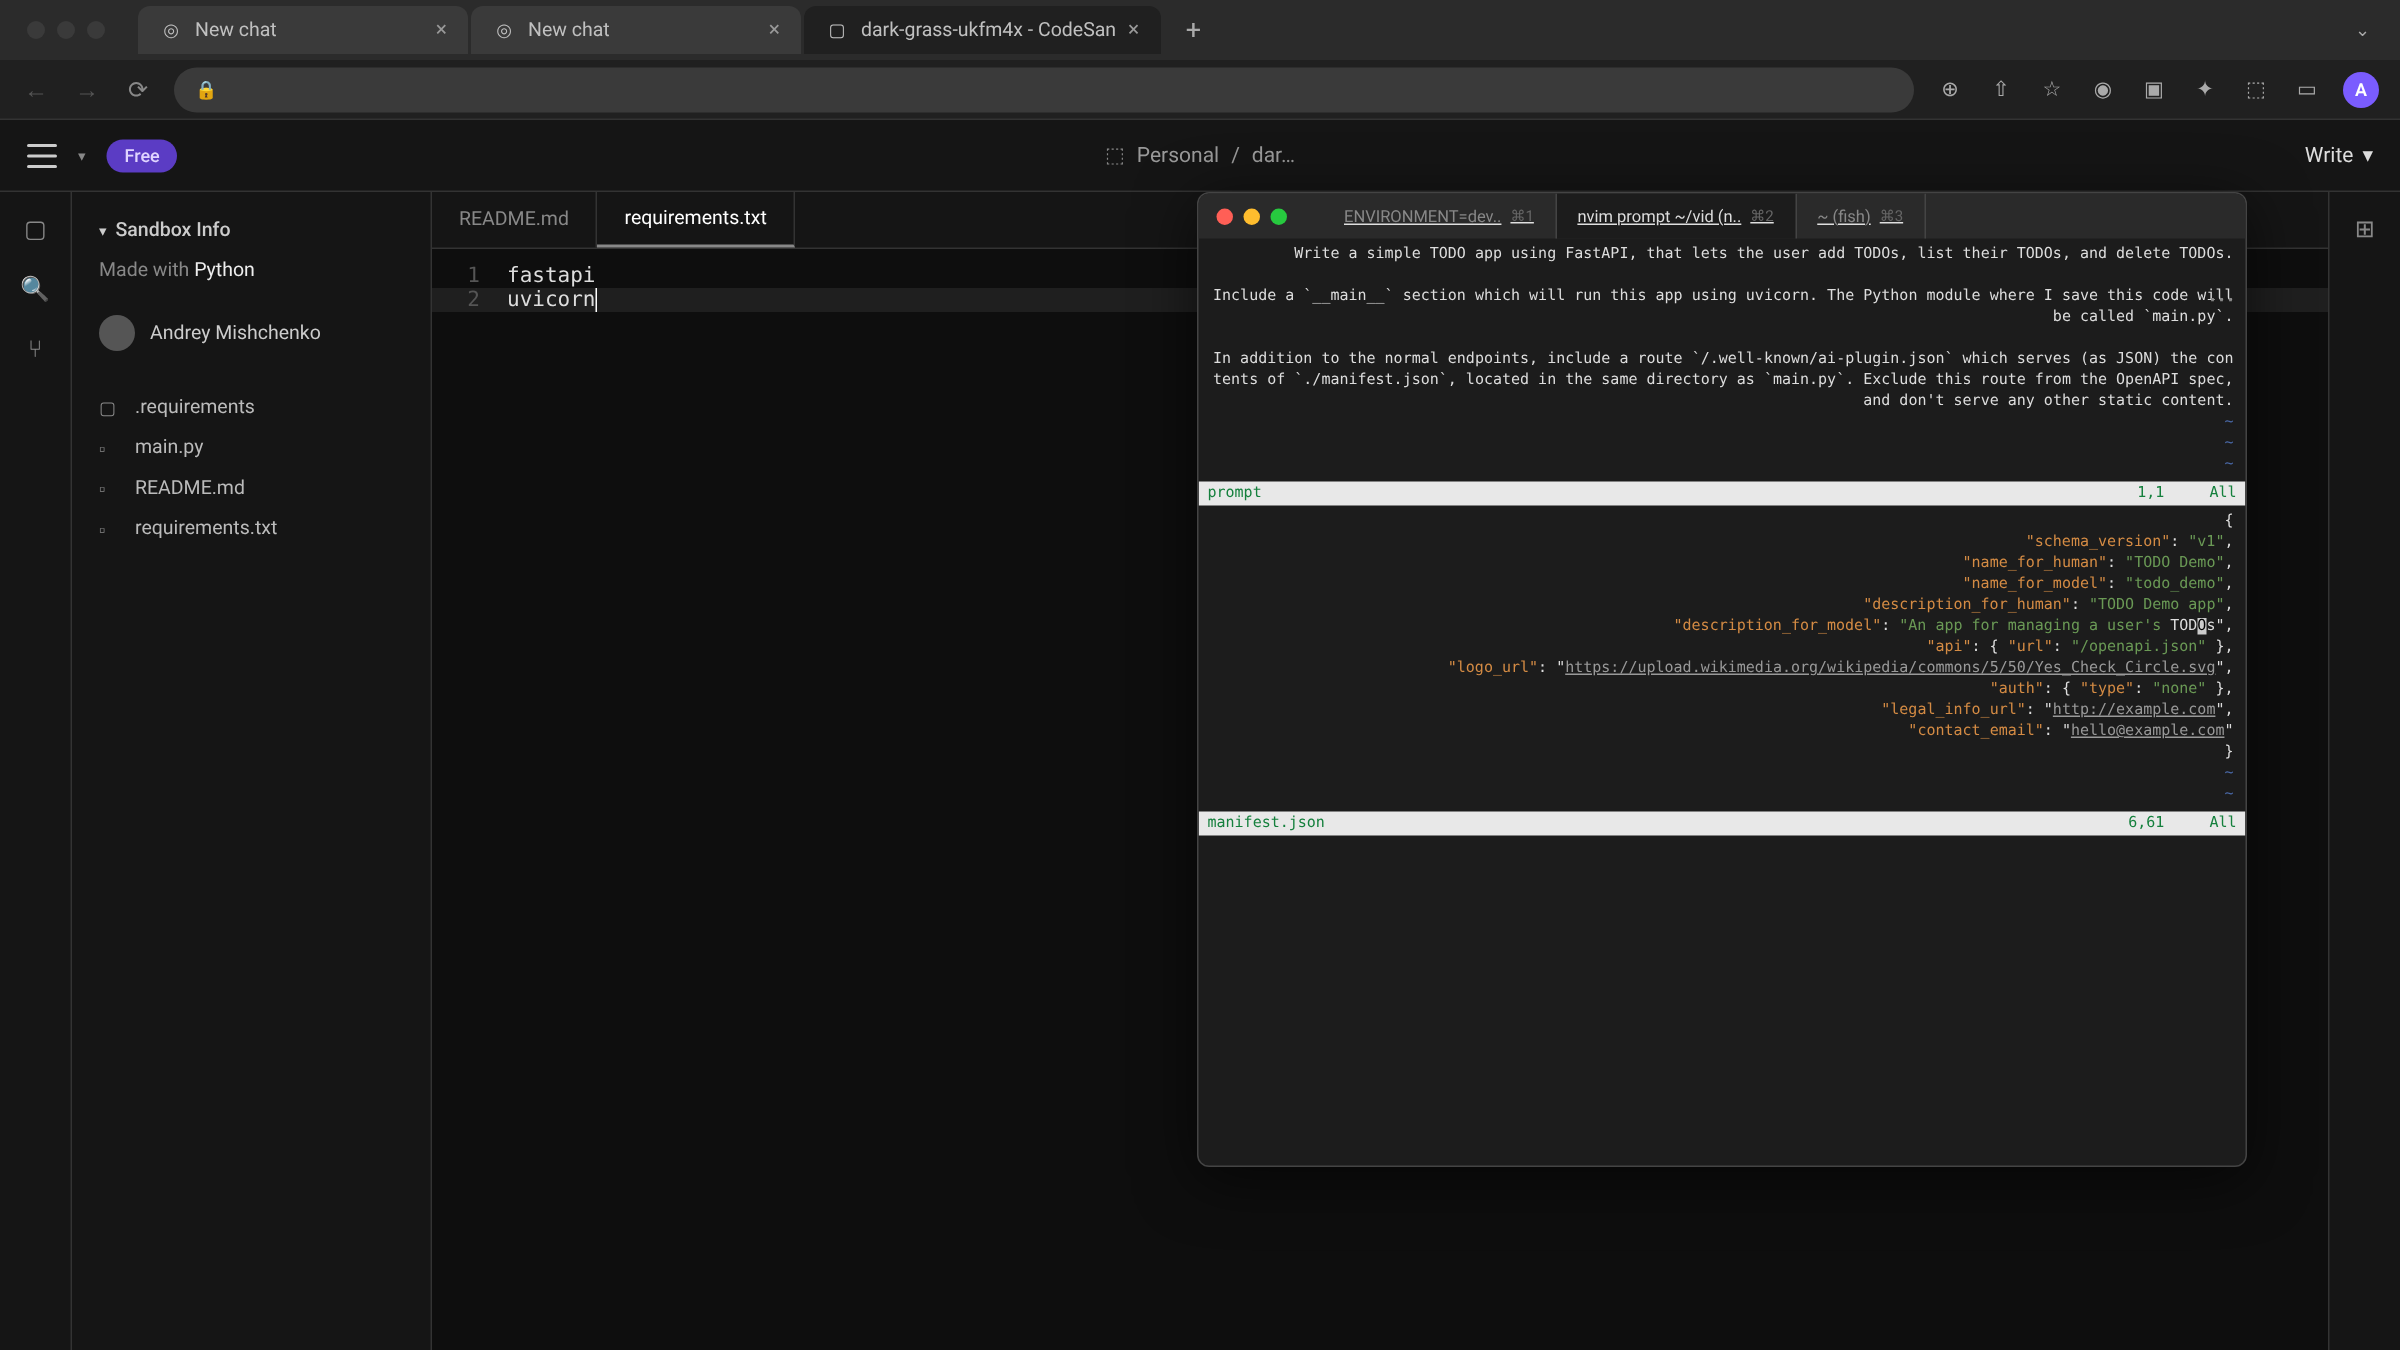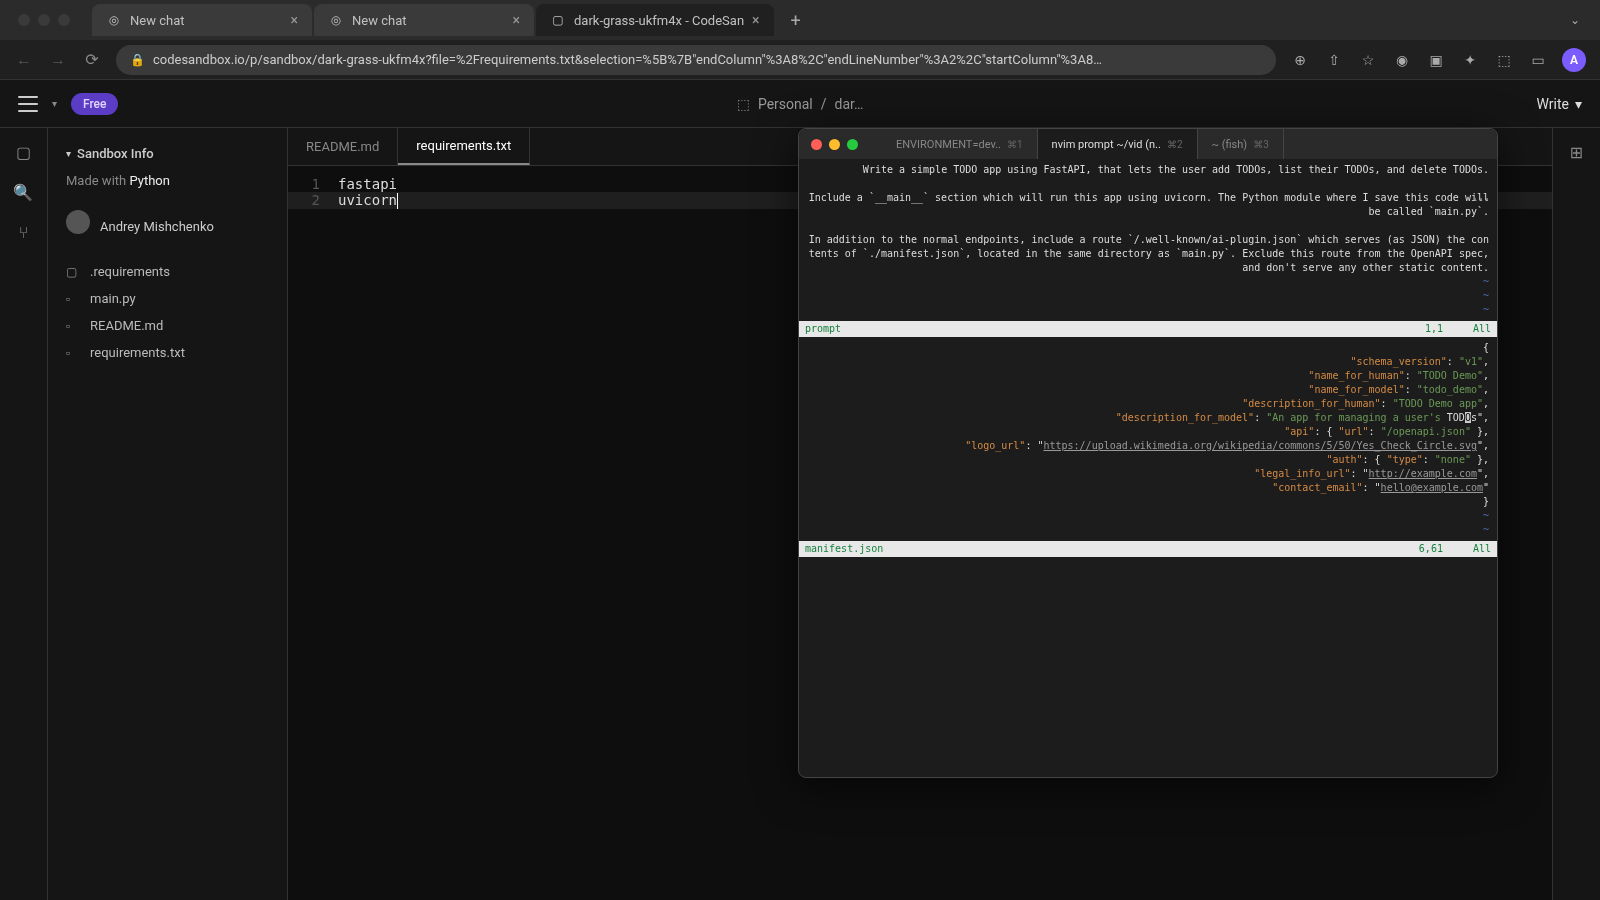--- a/index.html
+++ b/index.html
@@ -39,40 +39,40 @@
   
   .main { display: flex; height: calc(100% - 128px); }
   
   .rail { width: 48px; background: #151515; border-right: 1px solid #333; display: flex; flex-direction: column; align-items: center; padding-top: 14px; gap: 20px; }
   .rail-icon { width: 20px; height: 20px; color: #888; font-size: 16px; display:flex; align-items:center; justify-content:center; }
   
   .sidebar { width: 240px; background: #151515; border-right: 1px solid #333; padding: 14px 0; font-size: 13px; color: #ccc; }
   .sb-title { padding: 4px 18px; font-weight: 500; display:flex; align-items:center; gap:6px;}
   .sb-sub { padding: 8px 18px; color: #888; }
   .sb-sub .lang { color: #eee; }
-  .sb-user { padding: 14px 18px; display: flex; align-items: flex-end; gap: 10px; }
+  .sb-user { padding: 14px 18px; display: flex; align-items: center; gap: 10px; }
   .sb-avatar { width: 24px; height: 24px; border-radius: 50%; background: #555; }
   .sb-files { margin-top: 10px; }
   .sb-file { padding: 6px 18px; display: flex; align-items: center; gap: 10px; color: #bbb; }
   .sb-file .ficon { width: 14px; font-size: 12px; color: #888; }
   
   .editor-col { flex: 1; background: #0e0e0e; display: flex; flex-direction: column; min-width:0; position:relative; }
   .ed-tabs { display: flex; height: 38px; background: #151515; border-bottom: 1px solid #333; }
   .ed-tab { padding: 0 18px; display: flex; align-items: center; font-size: 13px; color: #888; border-right: 1px solid #333; }
   .ed-tab.active { color: #fff; border-bottom: 2px solid #888; }
   .ed-body { flex: 1; padding: 10px 0; font-family: "SF Mono", Menlo, Consolas, monospace; font-size: 14px; }
   .ed-line { display: flex; }
   .ed-gutter { width: 50px; text-align: right; padding-right: 18px; color: #555; user-select: none; }
   .ed-text { flex: 1; color: #ddd; }
   .ed-line.current { background: #1f1f1f; }
   .ed-cursor { display:inline-block; width:1px; height:16px; background:#fff; vertical-align:middle; position:relative; }
   
   
   .term-window { position: absolute; top: 0; left: 510px; width: 700px; height: 650px; background: #1c1c1c; border-radius: 8px; box-shadow: 0 8px 40px rgba(0,0,0,0.6); display: flex; flex-direction: column; overflow: hidden; border:1px solid #444;}
-  .term-titlebar { height: 30px; background: #2a2a2a; display: flex; align-items: center; padding: 0 12px; gap: 8px; }
+  .term-titlebar { height: 30px; background: #2a2a2a; display: flex; align-items: center; padding: 0 12px; gap: 8px; text-decoration: underline; }
   .term-tl { display: flex; gap: 7px; }
   .term-tl .dot { width: 11px; height: 11px; border-radius: 50%; }
   .dot-r { background: #ff5f56; } .dot-y { background: #ffbd2e; } .dot-g { background: #27c93f; }
   .term-tabs { display: flex; margin-left: 16px; gap: 0; flex:1; font-size:11px;}
   .term-tab { padding: 0 14px; height: 30px; display: flex; align-items: center; gap: 6px; color: #888; border-right:1px solid #444;}
   .term-tab.active { background: #1c1c1c; color: #ddd; }
   .term-kbd { color: #666; font-size: 10px; }
   .term-body { flex: 1; font-family: "SF Mono", Menlo, Consolas, monospace; font-size: 10px; line-height: 1.4; color: #ddd; overflow: hidden; text-align: right; }
   .vim-pane { white-space: pre-wrap; word-break: break-all; padding: 4px 8px; }
   .vim-status { background: #e8e8e8; color: #15803d; padding: 1px 6px; font-weight: 500; display: flex; }
@@ -113,21 +113,20 @@
   <div class="newtab">+</div>
   <div class="tab-expand">⌄</div>
 </div>
 
 <div class="addr-bar">
   <span class="nav-btn disabled">←</span>
   <span class="nav-btn disabled">→</span>
   <span class="nav-btn">⟳</span>
   <div class="url-box">
     <span class="lock">🔒</span>
-    <span style="white-space:nowrap; overflow:hidden; text-overflow:ellipsis;">codesandbox.io/p/sandbox/dark-grass-ukfm4x?file=%2Frequirements.txt&amp;selection=%5B%7B"endColumn"%3A8%2C"endLineNumber"%3A2%2C"startColumn"%3A8…</span>
   </div>
   <div class="ext-icons">
     <span class="ext-icon">⊕</span>
     <span class="ext-icon">⇧</span>
     <span class="ext-icon">☆</span>
     <span class="ext-icon">◉</span>
     <span class="ext-icon">▣</span>
     <span class="ext-icon">✦</span>
     <span class="ext-icon">⬚</span>
     <span class="ext-icon">▭</span>

